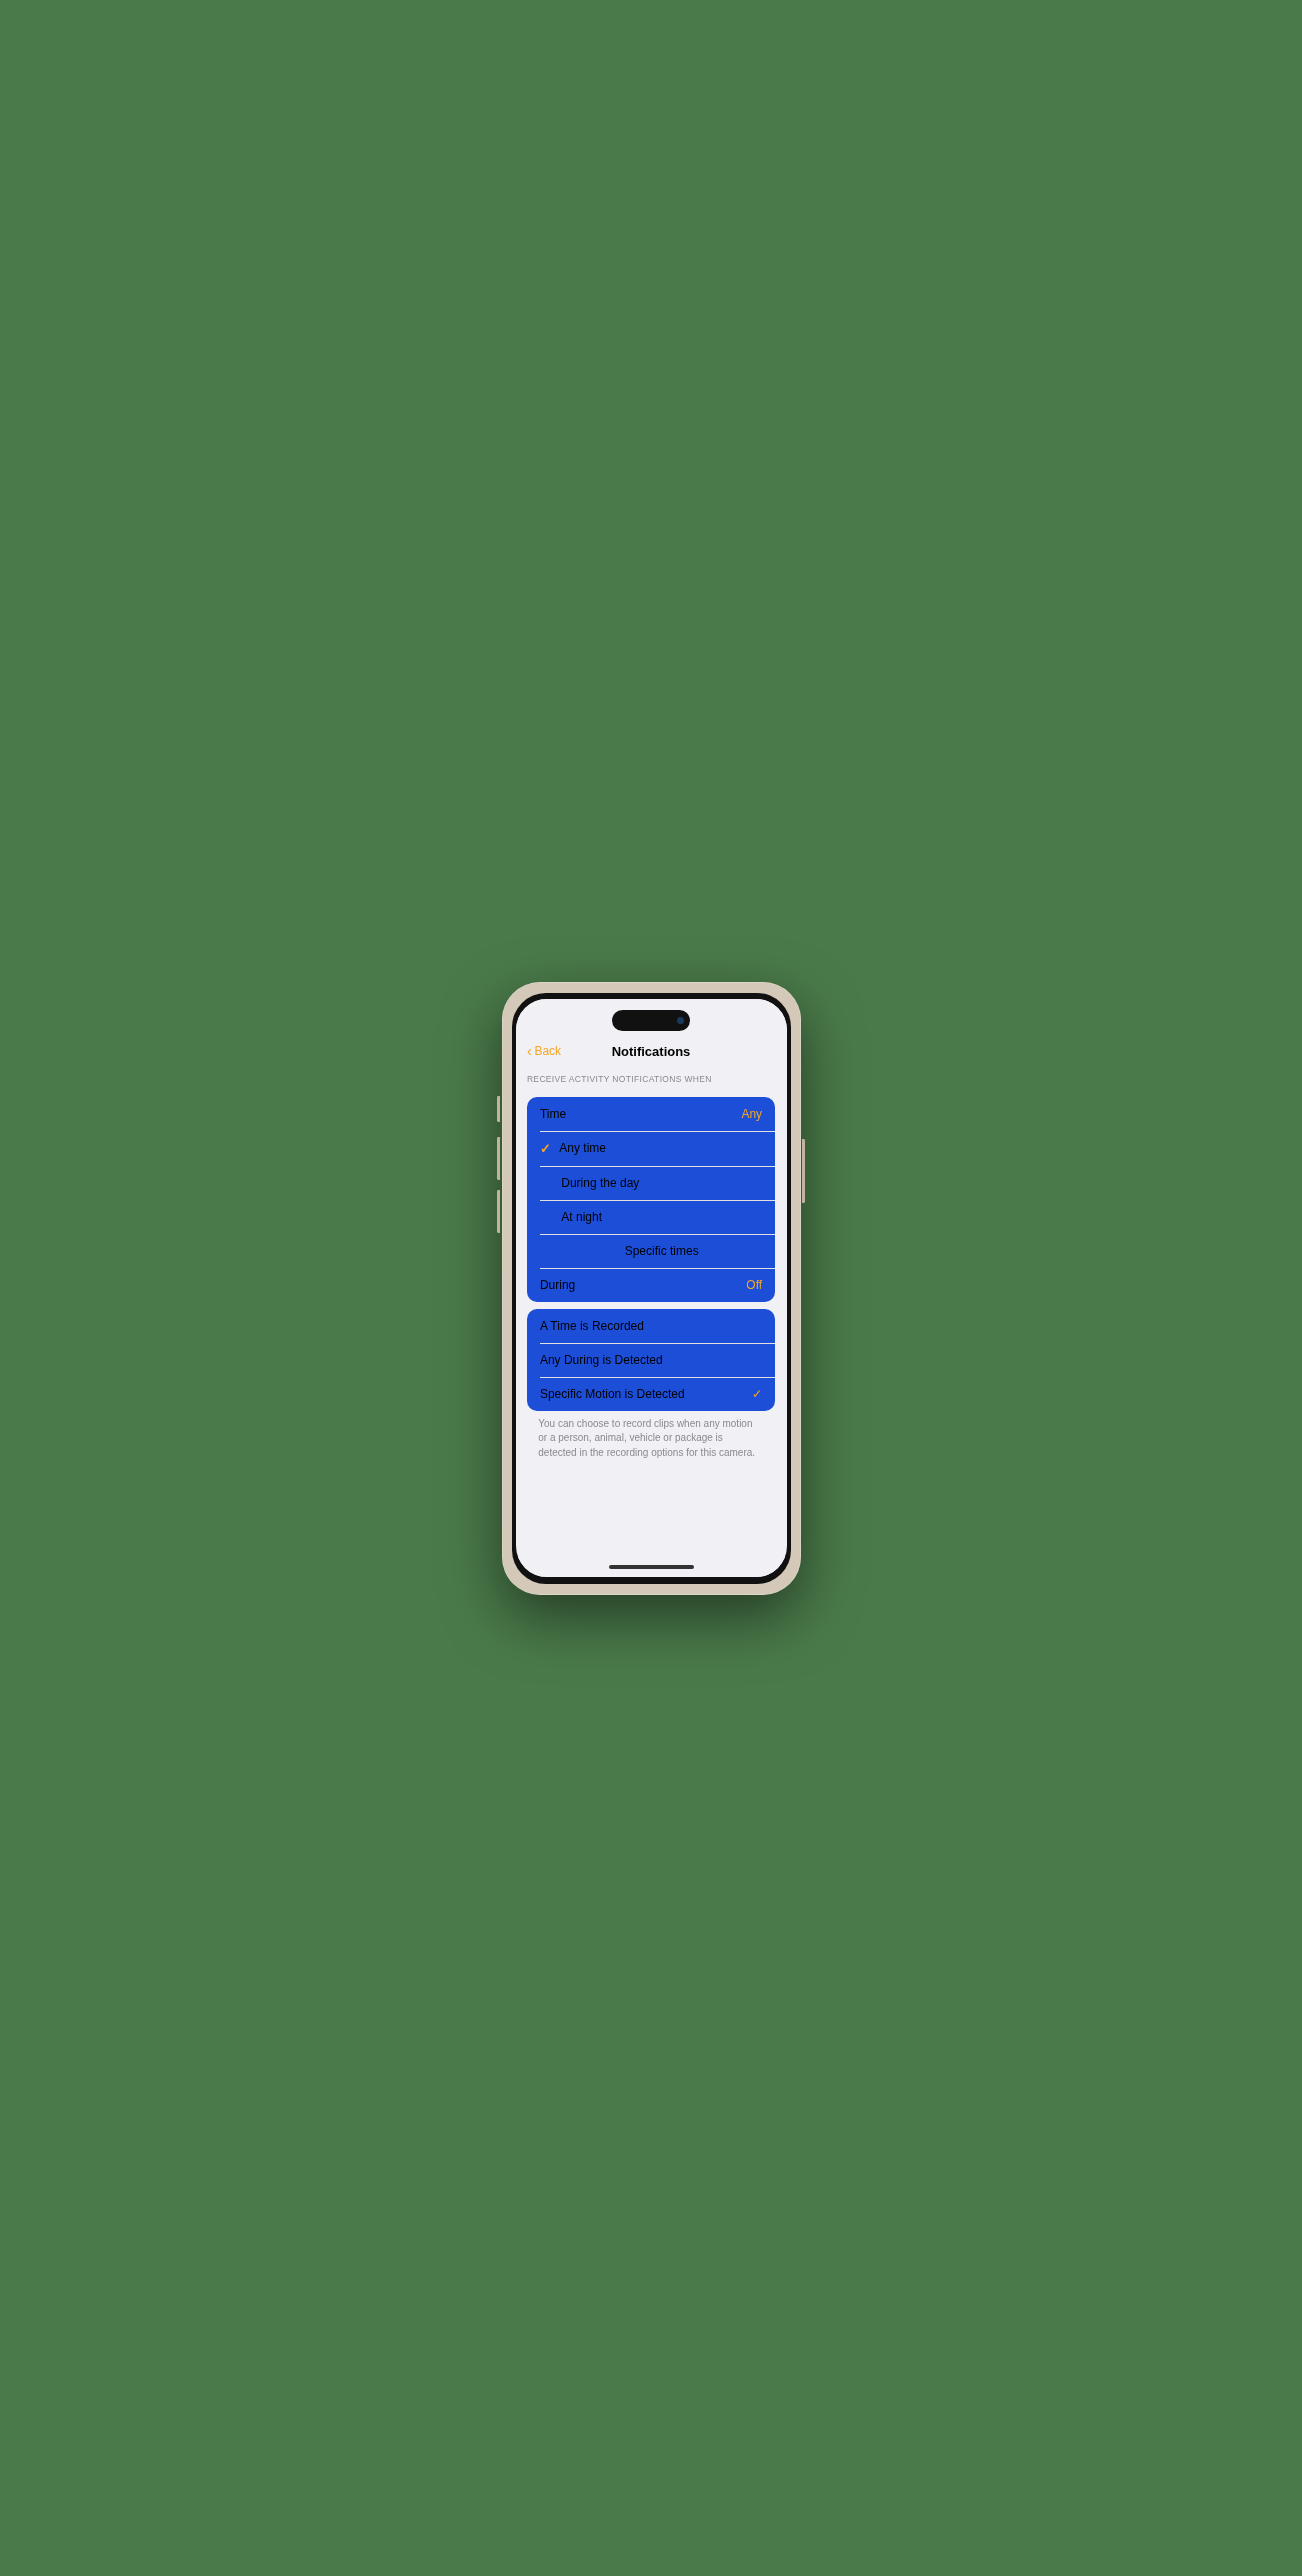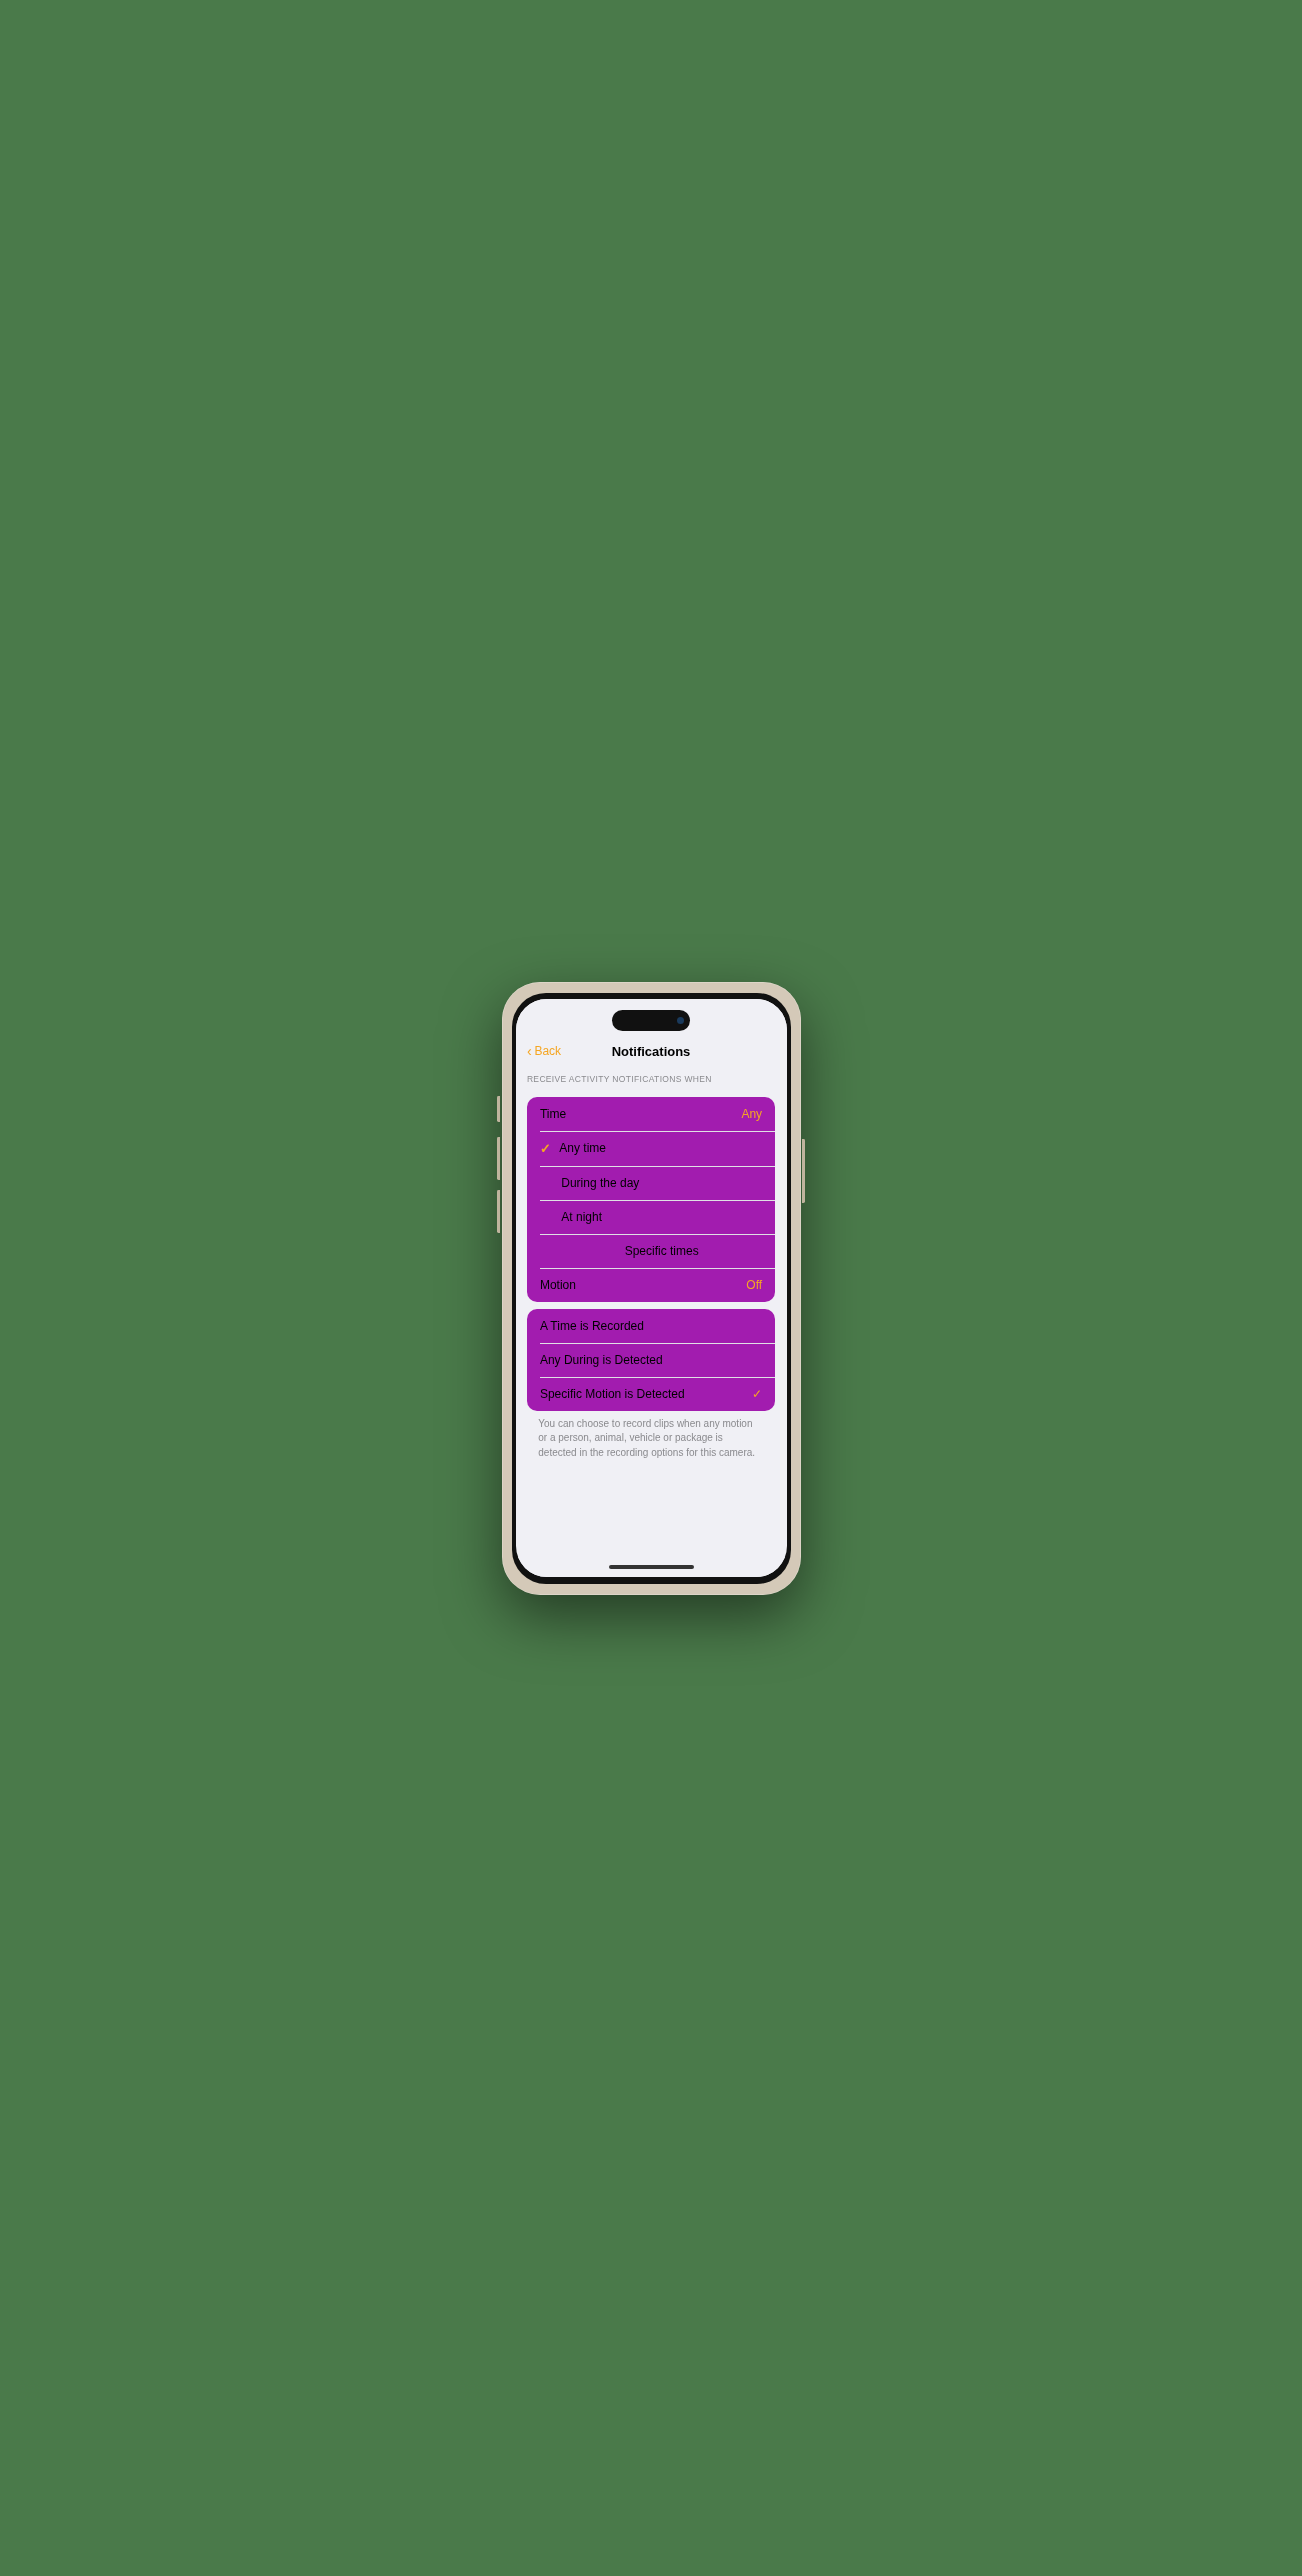--- a/index.html
+++ b/index.html
@@ -224,21 +224,21 @@
       letter-spacing: 0.04em;
       text-transform: uppercase;
       padding: 10px 11.4px 5.7px;
     }
 
     
     .list-row {
       display: flex;
       align-items: center;
       padding: 10px 13px;
-      background: #a21caf;
+      background: #1d4ed8;
       position: relative;
     }
 
     .list-row + .list-row::before {
       content: '';
       position: absolute;
       top: 0;
       left: 13px;
       right: 0;
       height: 0.4px;
@@ -331,21 +331,21 @@
 
             <div class="list-row">
               <span class="list-row-label" style="padding-left: 21.4px;">At night</span>
             </div>
 
             <div class="list-row">
               <span class="list-row-label" style="padding-left: 21.4px; text-align: center;">Specific times</span>
             </div>
 
             <div class="list-row">
-              <span class="list-row-label">Motion</span>
+              <span class="list-row-label">During</span>
               <span class="list-row-value">Off</span>
             </div>
 
           </div>
         </div>
 
         <div class="section">
           <div class="card">
 
             <div class="list-row">

